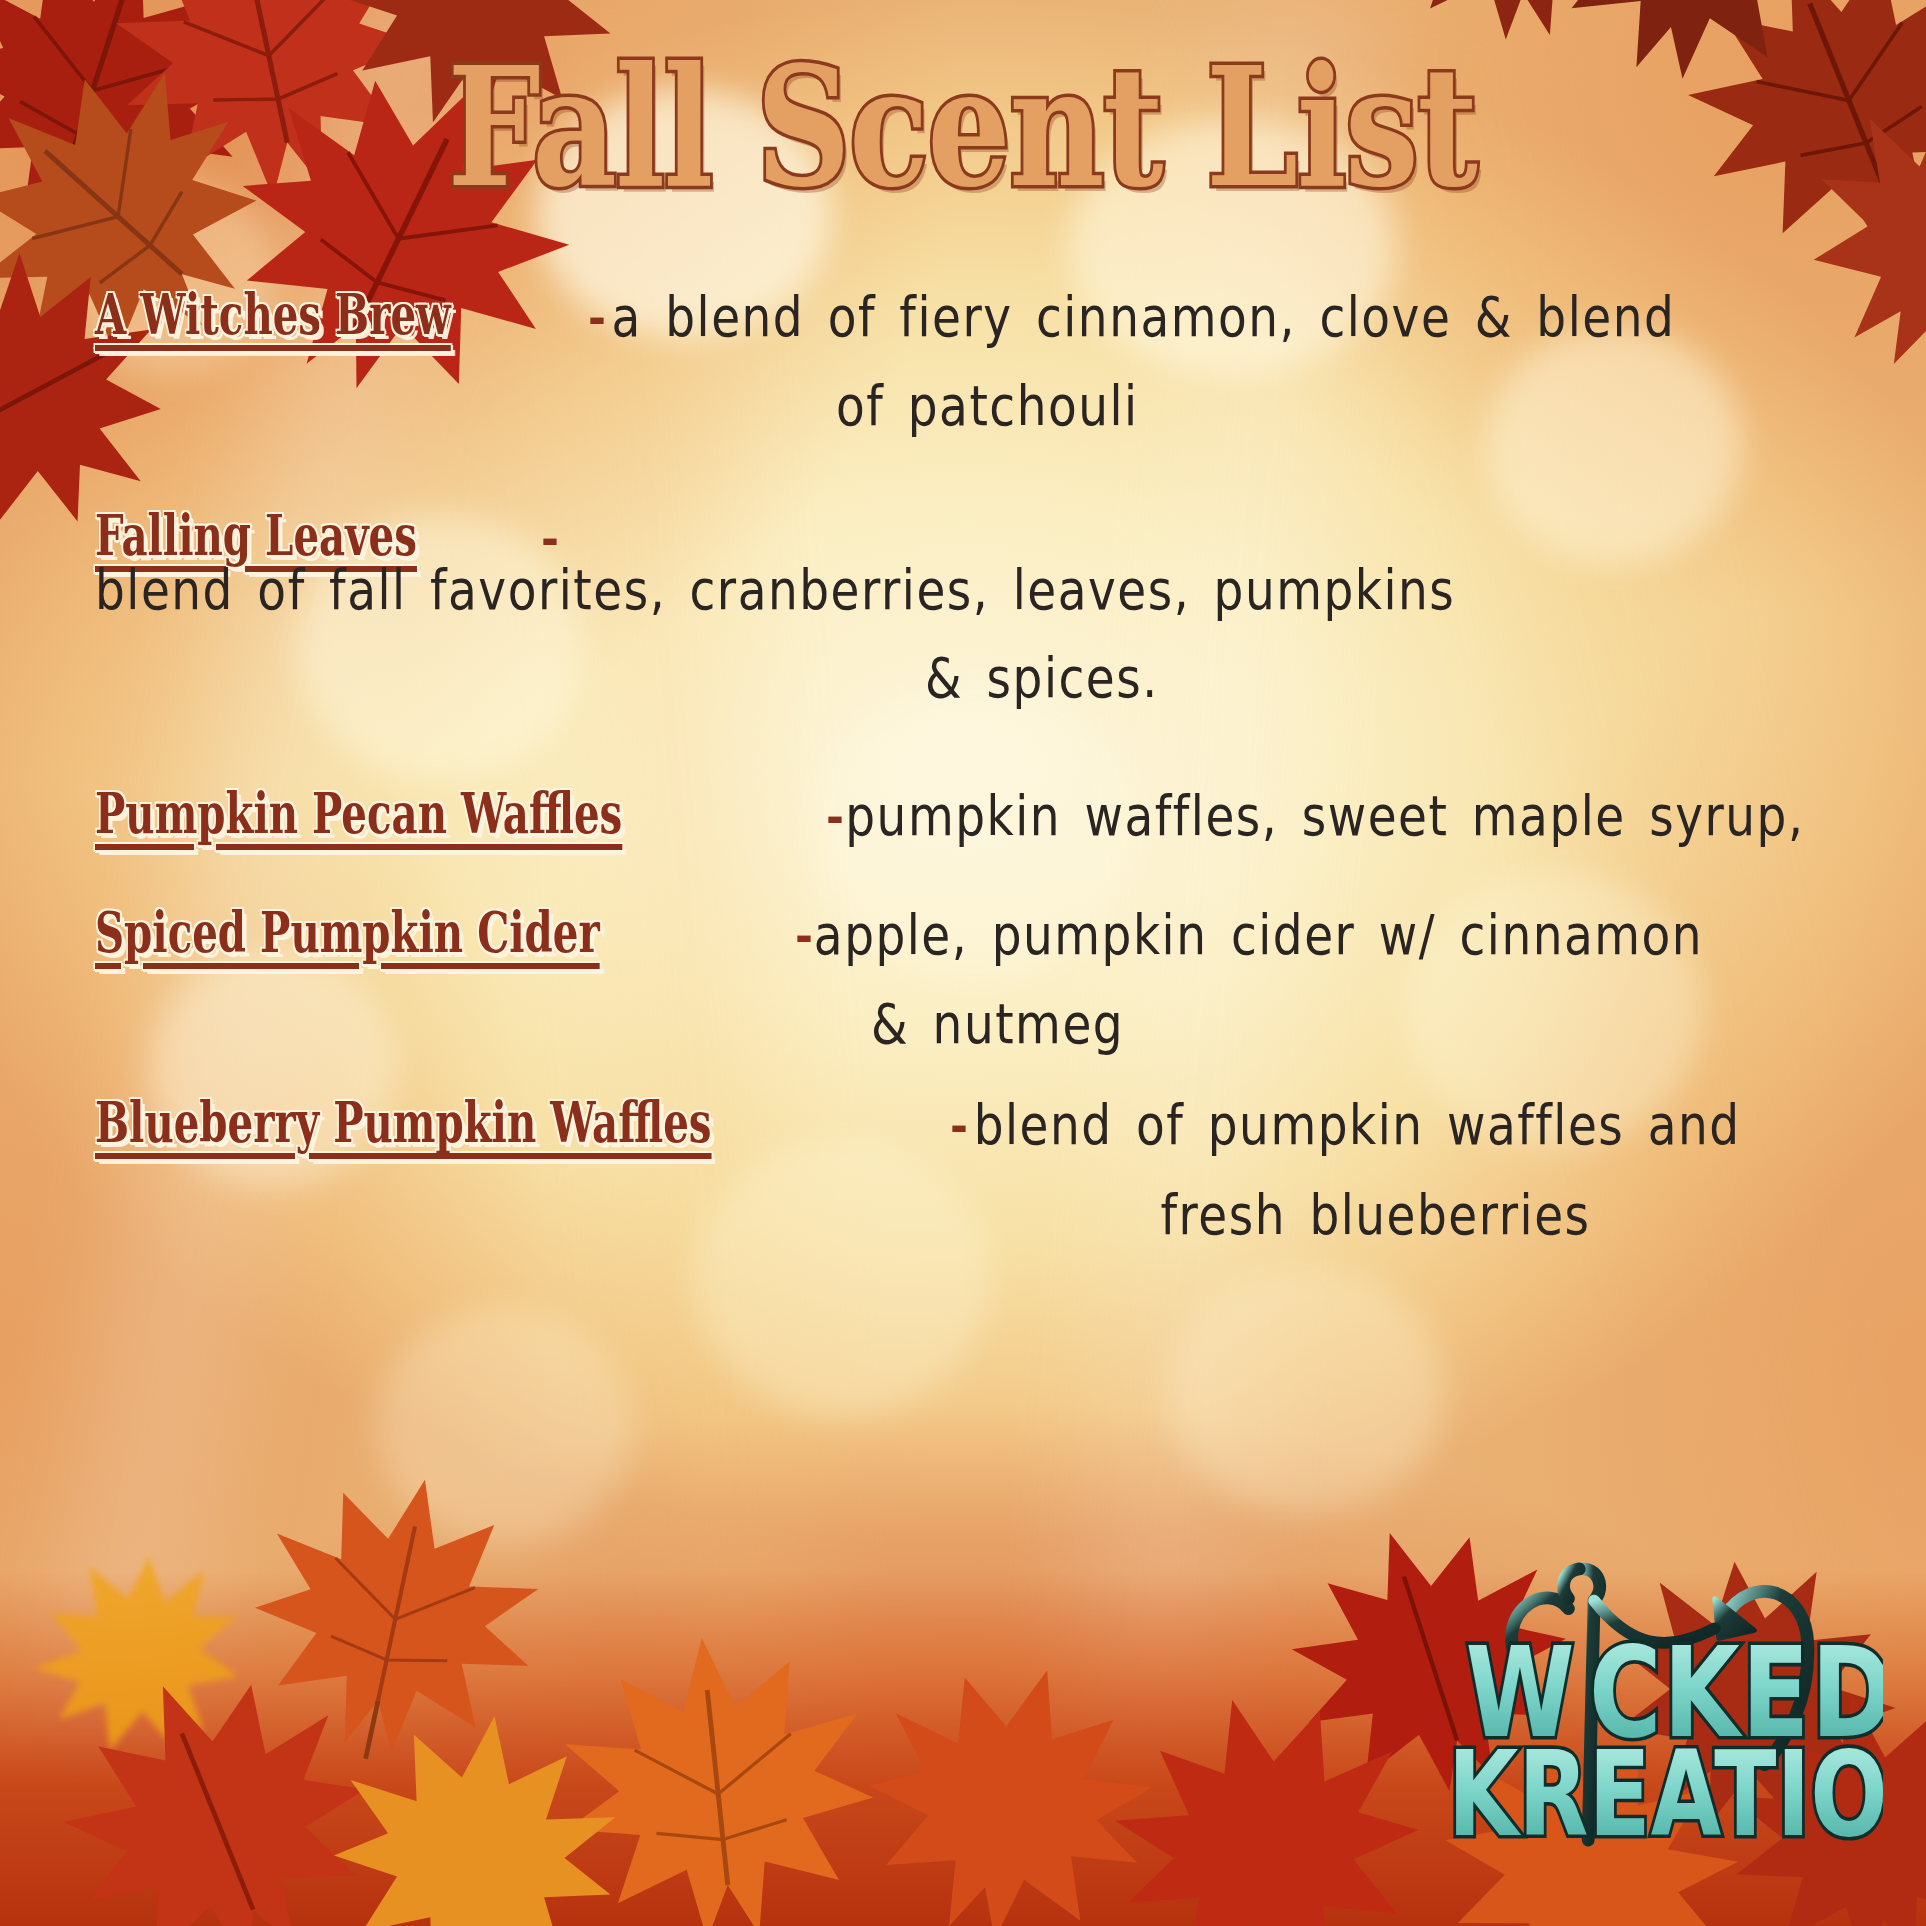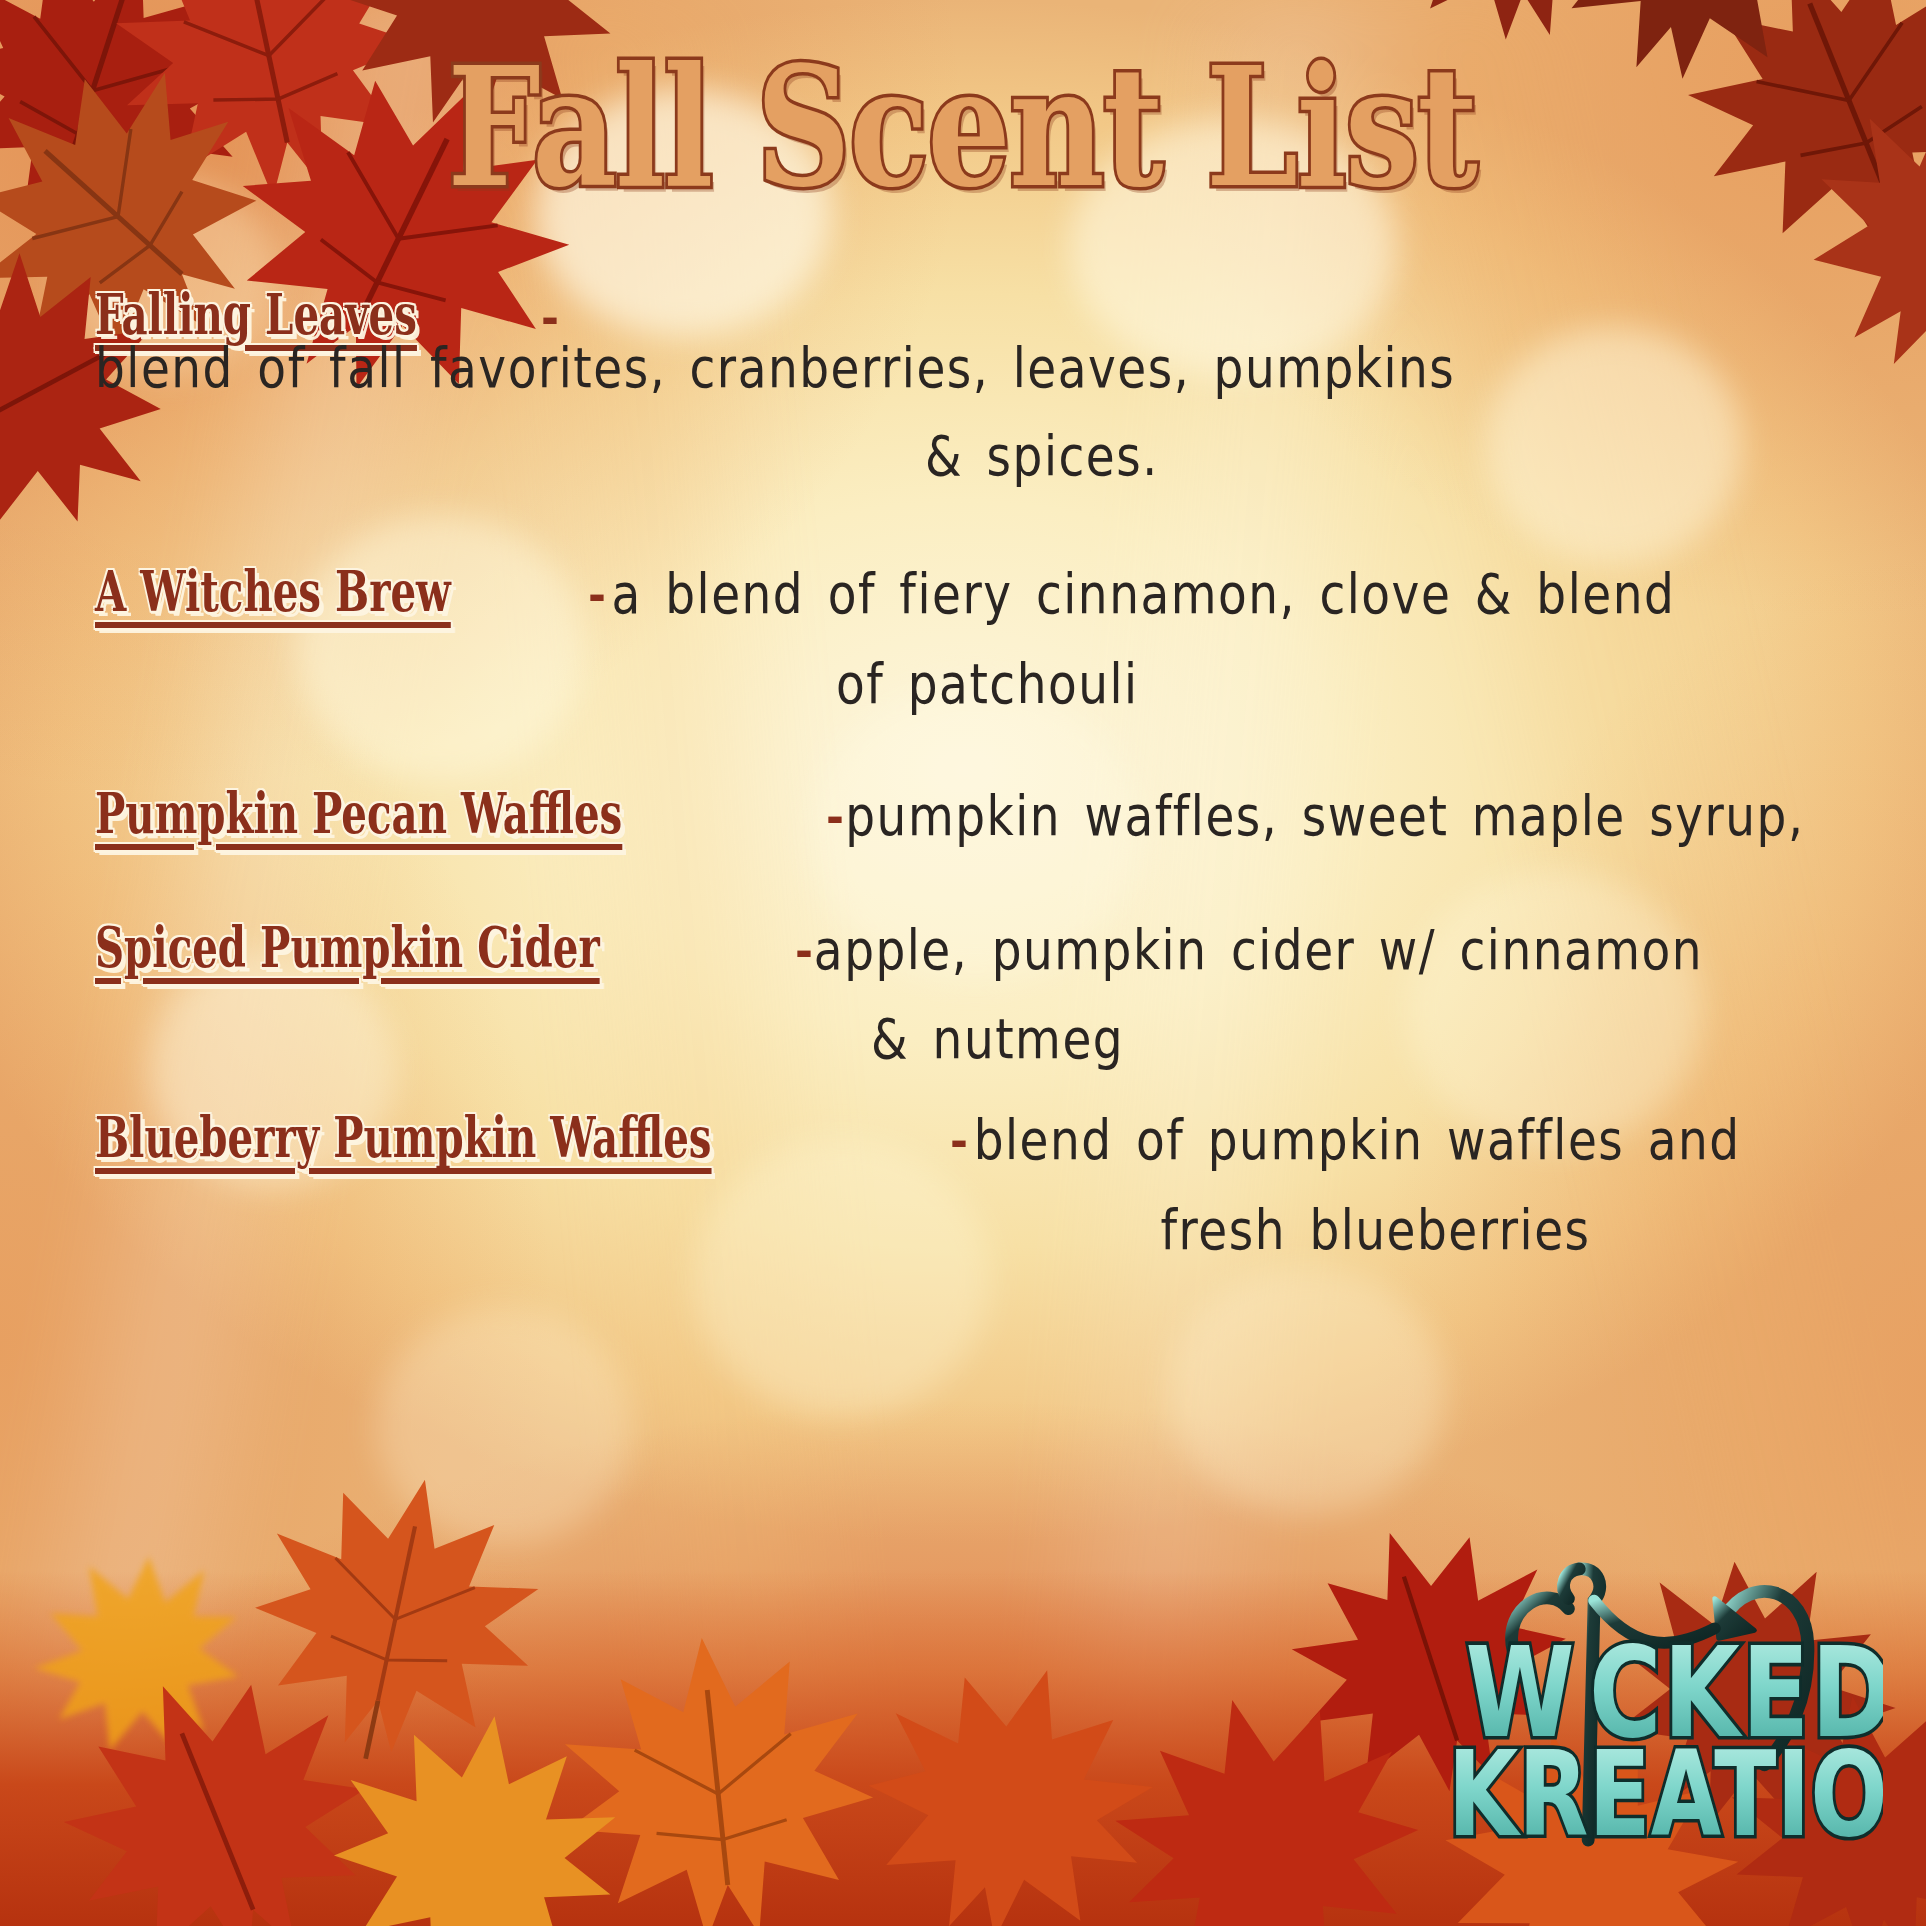--- a/index.html
+++ b/index.html
@@ -288,39 +288,39 @@
         <path d="M50 4 L58 26 L76 14 L72 36 L95 32 L80 48 L97 58 L75 62 L84 82 L62 74 L58 96 L50 80 L42 96 L38 74 L16 82 L25 62 L3 58 L20 48 L5 32 L28 36 L24 14 L42 26 Z" fill="#b02b12"></path>
       </svg>
   </div>
 
   <div class="title-wrap">
     <span class="title">Fall Scent List</span>
   </div>
 
   <div class="list">
 
+    <div class="entry" style="margin-bottom:73px;">
+      <div class="entry-line">
+        <span class="scent-name">A Witches Brew</span><span class="scent-dash">-</span>&nbsp;<span class="scent-desc">a blend of fiery cinnamon, clove &amp; blend</span>
+      </div>
+      <div class="desc-cont" style="padding-left:741px;">
+        <span>of patchouli</span>
+      </div>
+    </div>
+
     <div class="entry" style="margin-bottom:79px;">
       <div class="entry-line">
         <span class="scent-name">Falling Leaves</span><span class="scent-dash">-</span>&nbsp;<span class="scent-desc">blend of fall favorites, cranberries, leaves, pumpkins</span>
       </div>
       <div class="desc-cont" style="padding-left:830px;">
         <span>&amp; spices.</span>
       </div>
     </div>
 
-    <div class="entry" style="margin-bottom:73px;">
-      <div class="entry-line">
-        <span class="scent-name">A Witches Brew</span><span class="scent-dash">-</span>&nbsp;<span class="scent-desc">a blend of fiery cinnamon, clove &amp; blend</span>
-      </div>
-      <div class="desc-cont" style="padding-left:741px;">
-        <span>of patchouli</span>
-      </div>
-    </div>
-
-    <div class="entry" style="margin-bottom:75px;">
+    <div class="entry" style="margin-bottom:60px;">
       <div class="entry-line">
         <span class="scent-name">Pumpkin Pecan Waffles</span><span class="scent-dash">-</span><span class="scent-desc">pumpkin waffles, sweet maple syrup,</span>
       </div>
     </div>
 
     <div class="entry" style="margin-bottom:42px;">
       <div class="entry-line">
         <span class="scent-name">Spiced Pumpkin Cider</span><span class="scent-dash">-</span><span class="scent-desc">apple, pumpkin cider w/ cinnamon</span>
       </div>
       <div class="desc-cont" style="padding-left:776px;">

